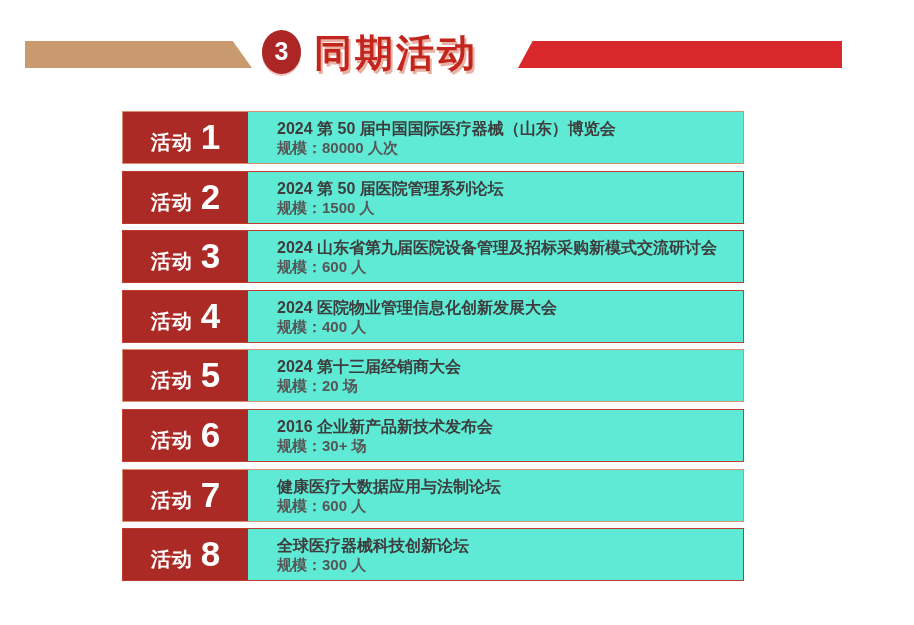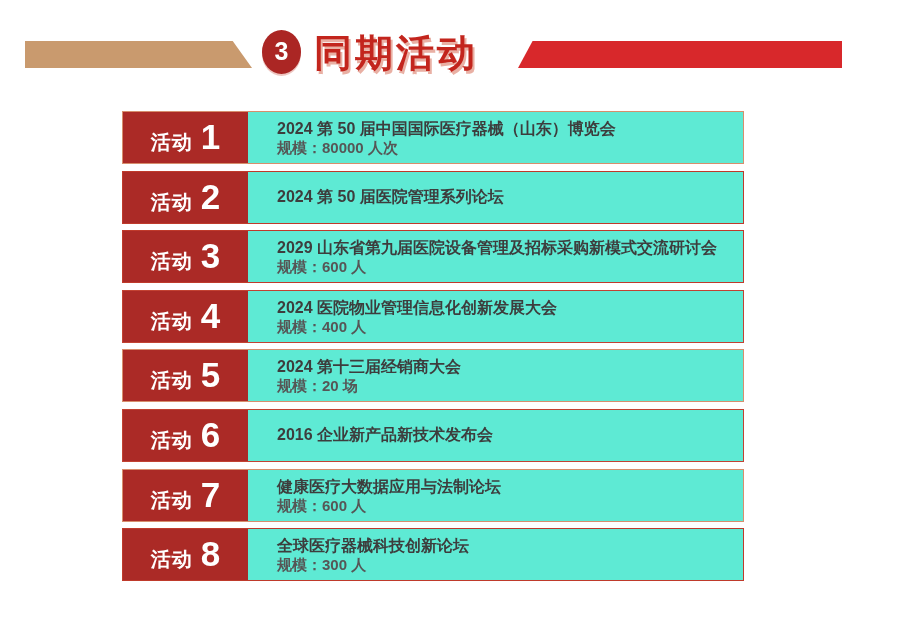--- a/index.html
+++ b/index.html
@@ -151,30 +151,31 @@
       </div>
     </div>
 
     <div class="row" style="border-color: rgb(191, 58, 43);">
       <div class="row-label">
         <span class="lab">活动</span>
         <span class="num">2</span>
       </div>
       <div class="row-content">
         <div class="row-title">2024 第 50 届医院管理系列论坛</div>
+        <div class="row-scale">规模：1500 人</div>
       </div>
     </div>
 
     <div class="row" style="border-color: rgb(191, 58, 43);">
       <div class="row-label">
         <span class="lab">活动</span>
         <span class="num">3</span>
       </div>
       <div class="row-content">
-        <div class="row-title">2029 山东省第九届医院设备管理及招标采购新模式交流研讨会</div>
+        <div class="row-title">2024 山东省第九届医院设备管理及招标采购新模式交流研讨会</div>
         <div class="row-scale">规模：600 人</div>
       </div>
     </div>
 
     <div class="row" style="border-color: rgb(194, 66, 50);">
       <div class="row-label">
         <span class="lab">活动</span>
         <span class="num">4</span>
       </div>
       <div class="row-content">
@@ -194,20 +195,21 @@
       </div>
     </div>
 
     <div class="row" style="border-color: rgb(194, 66, 50);">
       <div class="row-label">
         <span class="lab">活动</span>
         <span class="num">6</span>
       </div>
       <div class="row-content">
         <div class="row-title">2016 企业新产品新技术发布会</div>
+        <div class="row-scale">规模：30+ 场</div>
       </div>
     </div>
 
     <div class="row" style="border-color: rgb(215, 142, 109);">
       <div class="row-label">
         <span class="lab">活动</span>
         <span class="num">7</span>
       </div>
       <div class="row-content">
         <div class="row-title">健康医疗大数据应用与法制论坛</div>

